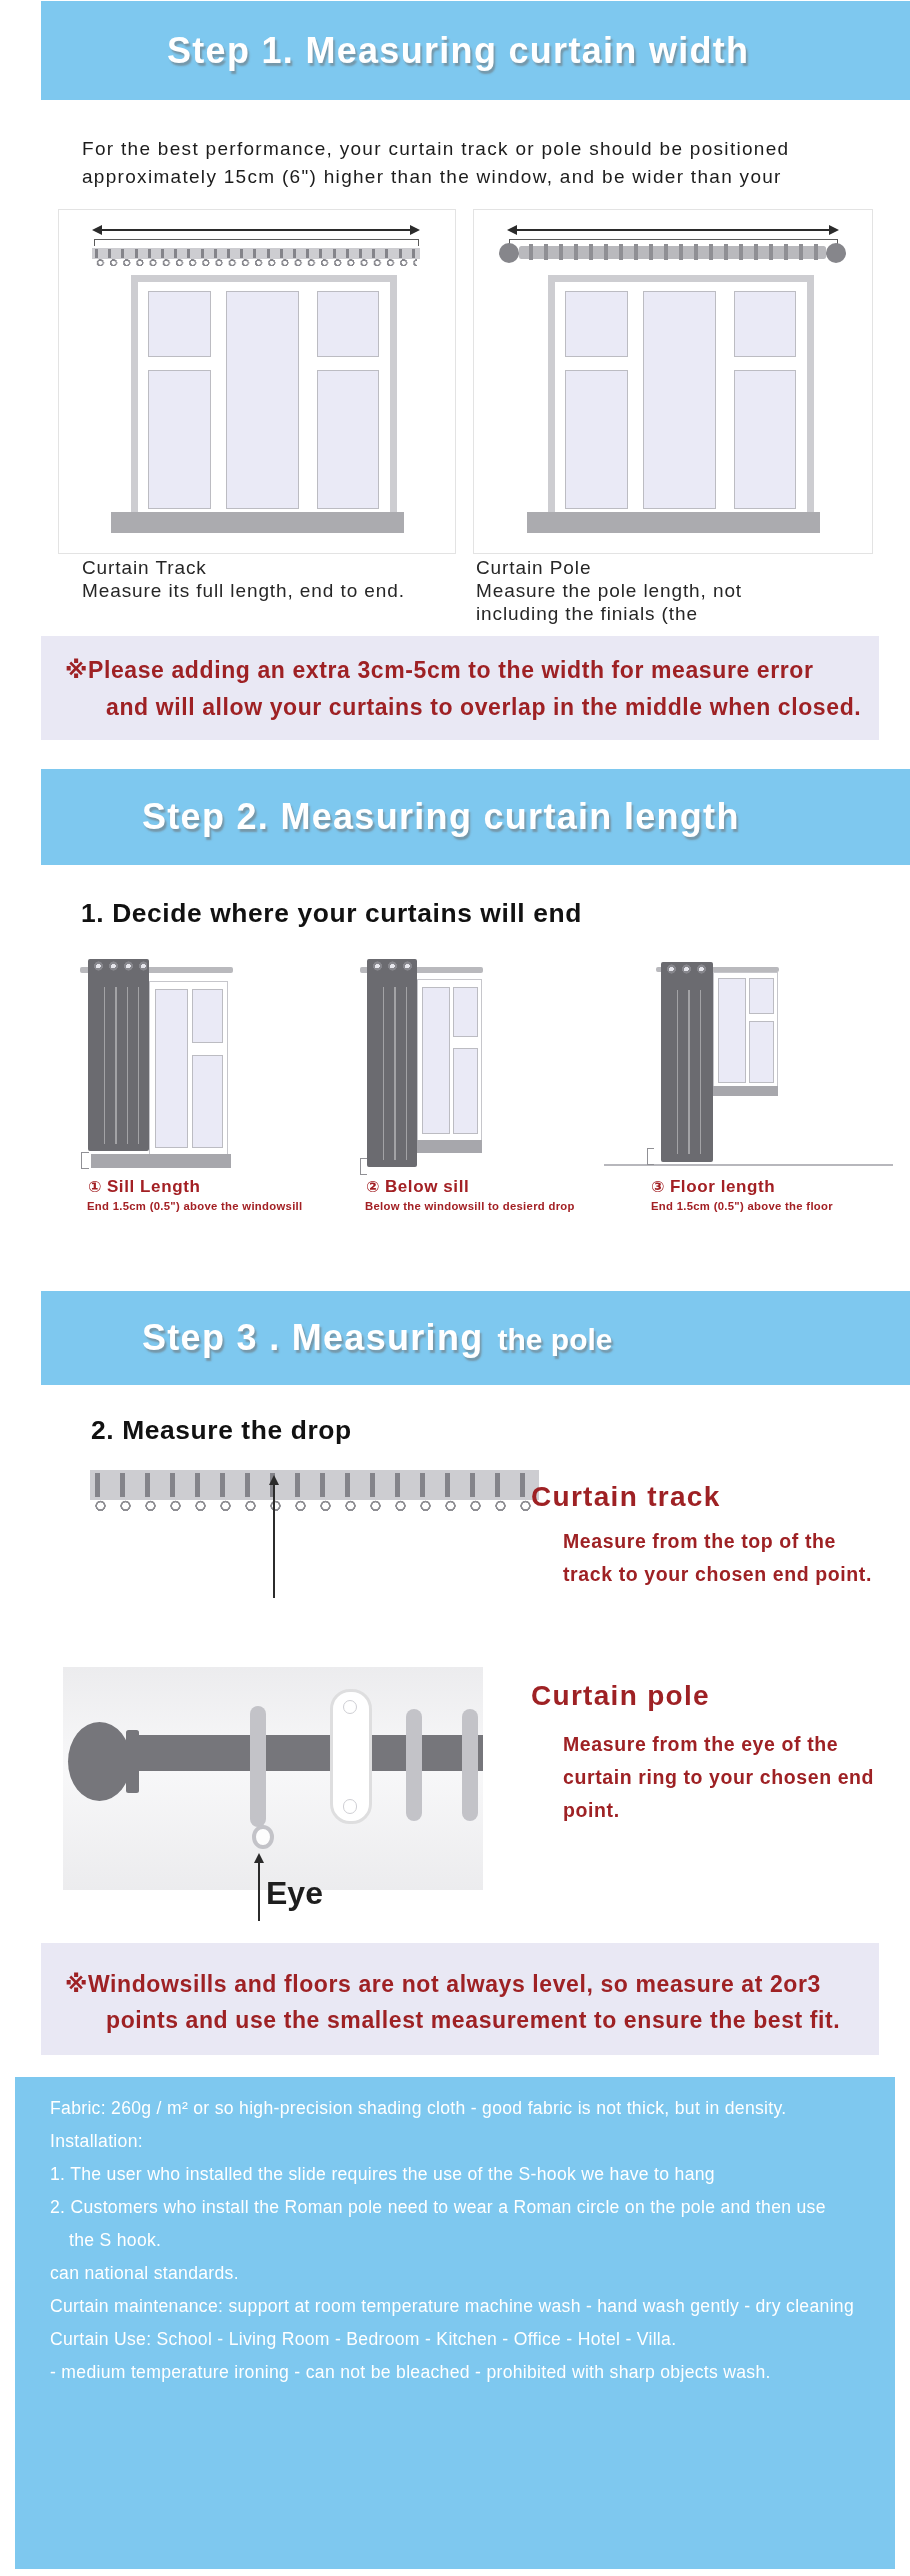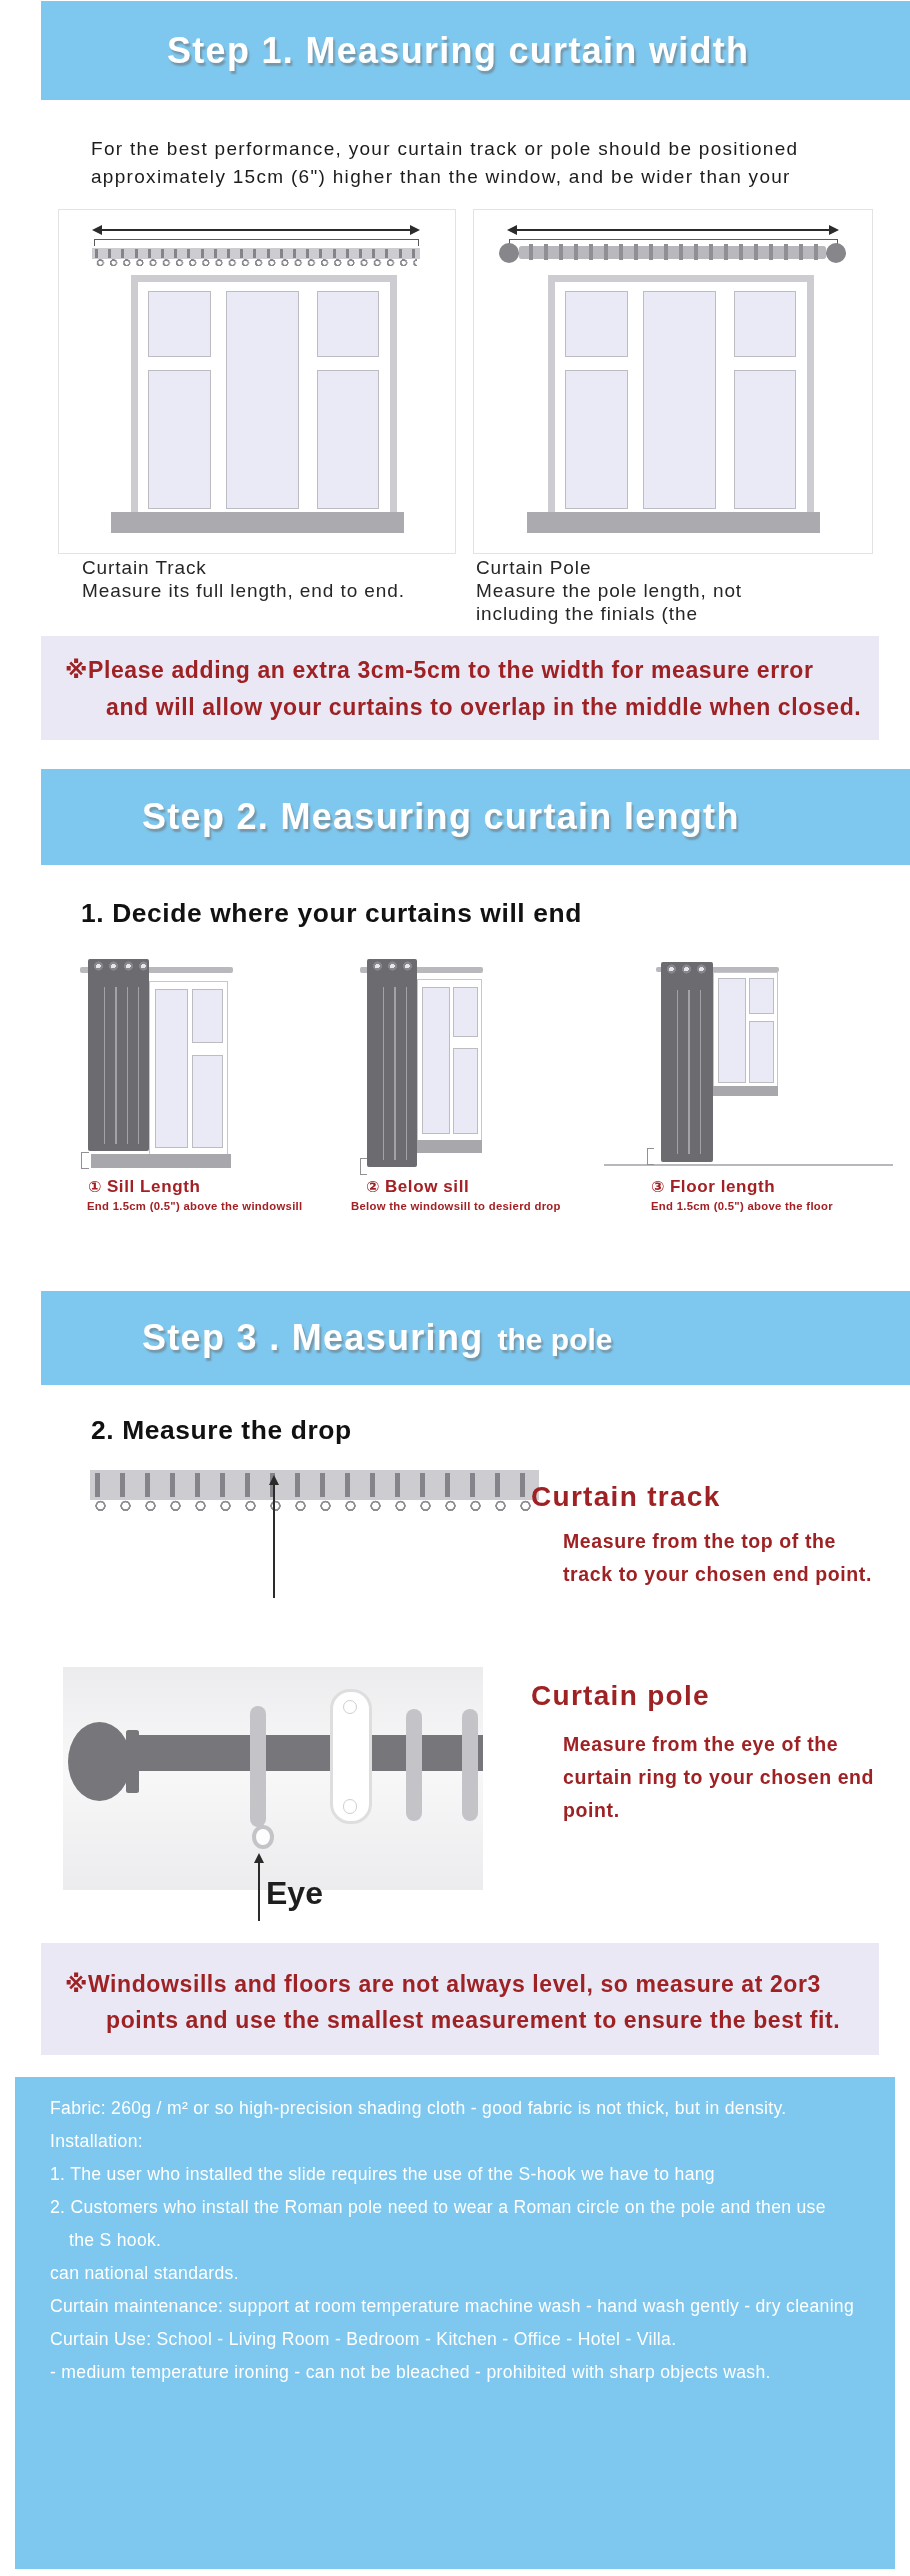--- a/index.html
+++ b/index.html
@@ -9,21 +9,21 @@
   
   .banner{position:absolute;left:41px;width:833px;background:#7EC8EF;color:#ffffff;
           font-weight:bold;letter-spacing:1.3px;white-space:nowrap;
           text-shadow:1.9px 2.5px 1.9px rgba(110,110,110,0.55);}
   .banner1{top:1.3px;height:99px;line-height:99px;font-size:36px;padding-left:126px;}
   .banner2{top:769px;height:96px;line-height:96px;font-size:36px;padding-left:101px;}
   .banner3{top:1291px;height:94px;line-height:94px;font-size:36px;padding-left:101px;}
   .banner3 .sub{font-size:30px;letter-spacing:0;margin-left:14px;}
 
   
-  .intro{position:absolute;left:91px;top:135px;font-size:19px;line-height:28px;
+  .intro{position:absolute;left:82px;top:135px;font-size:19px;line-height:28px;
          letter-spacing:1.3px;color:#1c1c1c;white-space:nowrap;}
   .diagbox{position:absolute;top:209px;height:343px;background:#fff;border:0.6px solid #e3e3e3;}
   .box1{left:58px;width:396px;}
   .box2{left:473px;width:398px;}
 
   .harrow{position:absolute;height:10px;}
   .harrow .hline{position:absolute;left:6.3px;right:6.3px;top:4.4px;height:1.9px;background:#2b2b2b;}
   .harrow .hl{position:absolute;left:0;top:0;width:0;height:0;
               border-top:5px solid transparent;border-bottom:5px solid transparent;
               border-right:10px solid #2b2b2b;}
@@ -237,21 +237,21 @@
   </div>
 
   <div class="redcap" style="left:88px;top:1177px;">
     <span class="num">①</span><span>Sill Length</span>
   </div>
   <div class="redsub" style="left:87px;top:1200px;">End 1.5cm (0.5") above the windowsill</div>
 
   <div class="redcap" style="left:366px;top:1177px;">
     <span class="num">②</span><span>Below sill</span>
   </div>
-  <div class="redsub" style="left:351px;top:1200px;">Below the windowsill to desierd drop</div>
+  <div class="redsub" style="left:365px;top:1200px;">Below the windowsill to desierd drop</div>
 
   <div class="redcap" style="left:651px;top:1177px;">
     <span class="num">③</span><span>Floor length</span>
   </div>
   <div class="redsub" style="left:651px;top:1200px;">End 1.5cm (0.5") above the floor</div>
 
   <div class="banner banner3">
     <span>Step 3 . Measuring</span><span class="sub">the pole</span>
   </div>
   <div class="heading" style="left:91px;top:1415px;">2. Measure the drop</div>

